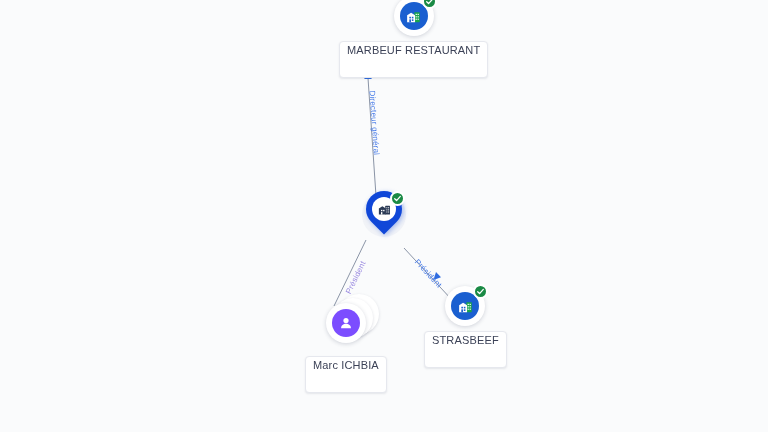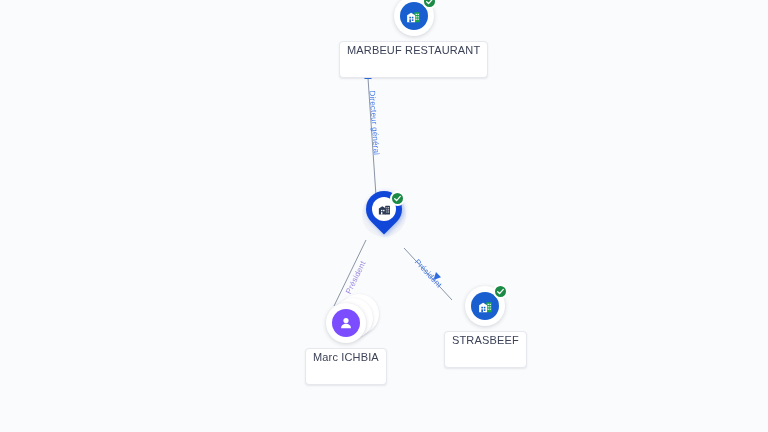--- a/index.html
+++ b/index.html
@@ -219,21 +219,21 @@
         </svg>
       </div>
       <div class="pin-badge">
         <svg width="9" height="9" viewBox="0 0 24 24" aria-hidden="true">
           <path d="M4.5 12.5 L9.5 17.5 L19.5 6.5" stroke="#ffffff" stroke-width="3.4" fill="none" stroke-linecap="round" stroke-linejoin="round"></path>
         </svg>
       </div>
     </div>
   </div>
 
-  <div class="node" style="left:444px; top:286px;">
+  <div class="node" style="left:424px; top:286px;">
     <div class="avatar-ring">
       <div class="avatar-disc company">
         <svg width="17" height="17" viewBox="0 0 24 24" aria-hidden="true">
           <rect x="13.2" y="6" width="7.6" height="14" rx="0.8" fill="#19a44a"></rect>
           <path d="M3 20 V10.4 L8.6 6.6 L14.2 10.4 V20 Z" fill="#ffffff"></path>
           <rect x="6.1" y="12.4" width="2.3" height="2.3" fill="#1a5fd0"></rect>
           <rect x="9.6" y="12.4" width="2.3" height="2.3" fill="#1a5fd0"></rect>
           <rect x="6.1" y="16" width="2.3" height="4" fill="#1a5fd0"></rect>
           <rect x="9.6" y="16" width="2.3" height="2.3" fill="#1a5fd0"></rect>
           <rect x="15" y="8.2" width="1.7" height="1.7" fill="#ffffff"></rect>
@@ -246,21 +246,21 @@
       </div>
       <div class="verified-badge">
         <svg width="9" height="9" viewBox="0 0 24 24" aria-hidden="true">
           <path d="M4.5 12.5 L9.5 17.5 L19.5 6.5" stroke="#ffffff" stroke-width="3.4" fill="none" stroke-linecap="round" stroke-linejoin="round"></path>
         </svg>
       </div>
     </div>
     <div class="node-label">STRASBEEF</div>
   </div>
 
-  <div class="node" style="left:305px; top:303px;">
+  <div class="node" style="left:305px; top:303px;gap:8px;">
     <div style="position:relative; width:40px; height:40px;">
       <div class="stack-layer stack-2"></div>
       <div class="stack-layer stack-1"></div>
       <div class="avatar-ring" style="position:absolute; left:0; top:0;">
         <div class="avatar-disc person">
           <svg width="16" height="16" viewBox="0 0 24 24" aria-hidden="true">
             <circle cx="12" cy="8.4" r="3.9" fill="#ffffff"></circle>
             <path d="M4.6 20 C4.6 15.6 8 13.2 12 13.2 C16 13.2 19.4 15.6 19.4 20 Z" fill="#ffffff"></path>
           </svg>
         </div>

